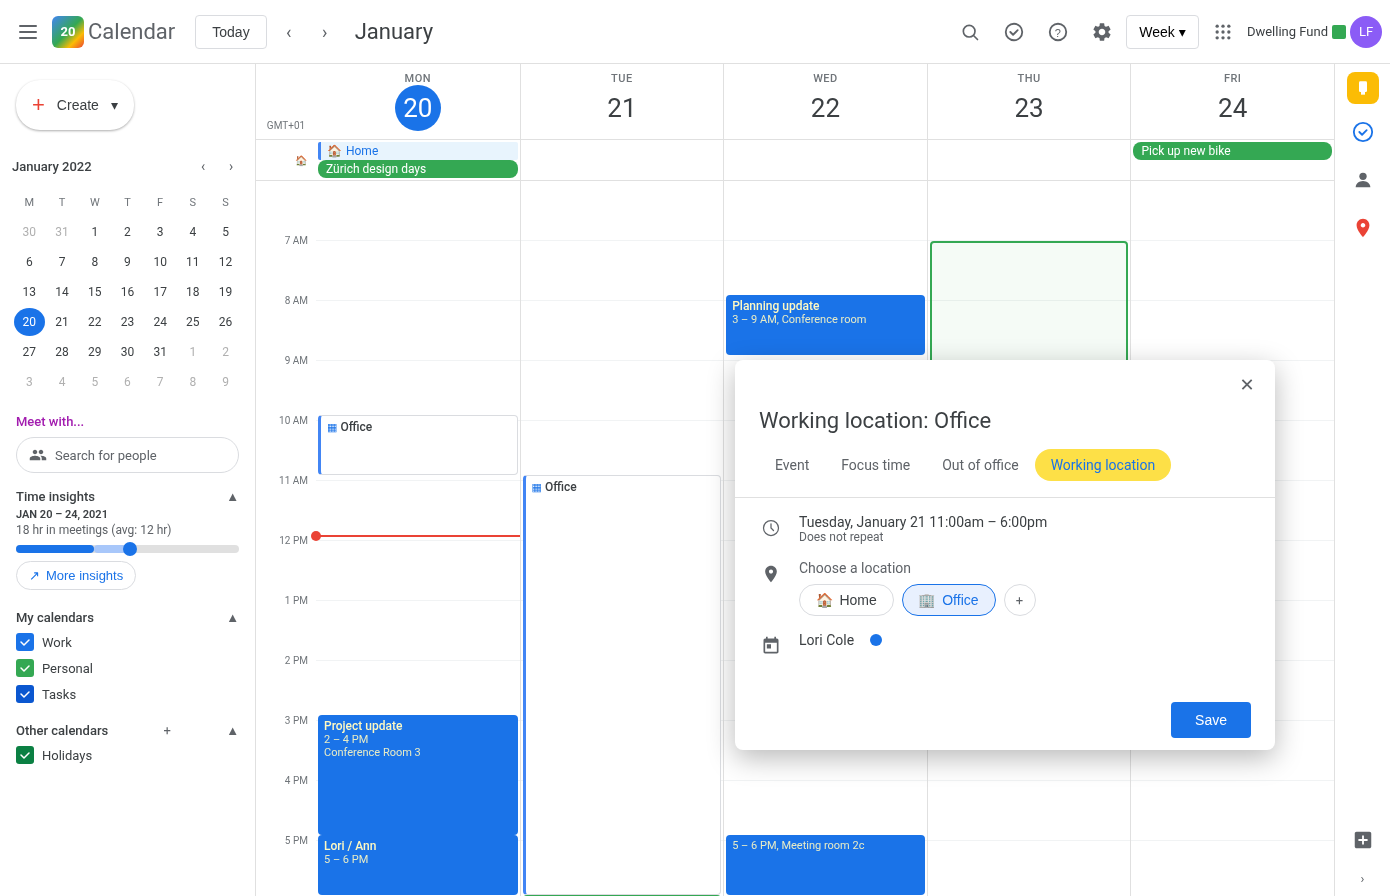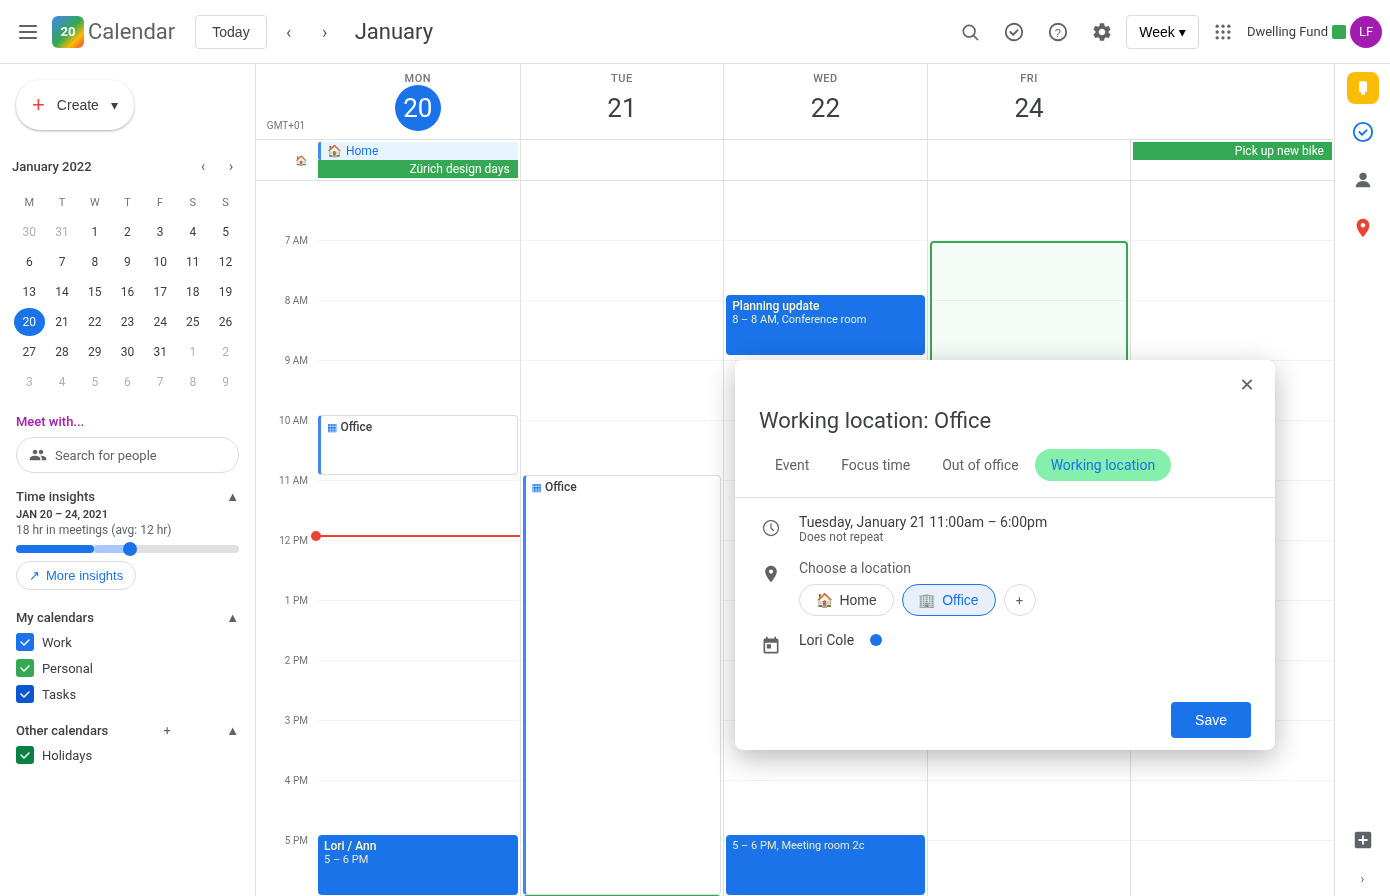--- a/index.html
+++ b/index.html
@@ -13,21 +13,21 @@
     .logo-text { font-size: 22px; color: #5f6368; font-weight: 400; }
     .topbar-today-btn { border: 1px solid #dadce0; border-radius: 4px; padding: 8px 16px; font-size: 14px; cursor: pointer; background: white; color: #3c4043; }
     .topbar-nav { display: flex; align-items: center; }
     .topbar-nav-btn { width: 36px; height: 36px; border-radius: 50%; display: flex; align-items: center; justify-content: center; cursor: pointer; color: #5f6368; font-size: 18px; }
     .topbar-month { font-size: 22px; font-weight: 400; color: #3c4043; margin: 0 8px; flex: 1; }
     .topbar-icons { display: flex; align-items: center; gap: 4px; }
     .topbar-icon-btn { width: 40px; height: 40px; border-radius: 50%; display: flex; align-items: center; justify-content: center; cursor: pointer; color: #5f6368; }
     .topbar-view-btn { border: 1px solid #dadce0; border-radius: 4px; padding: 8px 12px; font-size: 14px; cursor: pointer; background: white; display: flex; align-items: center; gap: 4px; }
     .topbar-dots { width: 40px; height: 40px; border-radius: 50%; display: flex; align-items: center; justify-content: center; cursor: pointer; }
     .topbar-account { display: flex; align-items: center; gap: 4px; cursor: pointer; }
-    .account-img { width: 32px; height: 32px; border-radius: 50%; background: #a21caf; display: flex; align-items: center; justify-content: center; color: white; font-size: 13px; }
+    .account-img { width: 32px; height: 32px; border-radius: 50%; background: #8b5cf6; display: flex; align-items: center; justify-content: center; color: white; font-size: 13px; }
     .dwelling-fund { display: flex; align-items: center; gap: 2px; font-size: 13px; color: #3c4043; }
 
     
     .main-layout { display: flex; height: calc(896px - 64px); }
 
     
     .sidebar { width: 256px; border-right: 1px solid #e0e0e0; overflow-y: auto; padding: 8px 0; }
     .create-btn { margin: 8px 16px 16px; background: white; border: none; display: flex; align-items: center; gap: 12px; padding: 12px 16px; border-radius: 24px; box-shadow: 0 1px 3px rgba(0,0,0,0.2), 0 1px 2px rgba(0,0,0,0.14); cursor: pointer; font-size: 14px; color: #3c4043; }
     .create-plus { color: #ea4335; font-size: 22px; font-weight: 300; }
 
@@ -87,21 +87,21 @@
     .day-num { font-size: 26px; font-weight: 400; color: #3c4043; width: 46px; height: 46px; display: flex; align-items: center; justify-content: center; border-radius: 50%; cursor: pointer; }
     .day-num.today { background: #1a73e8; color: white; }
 
     
     .all-day-row { display: flex; border-bottom: 1px solid #e0e0e0; min-height: 32px; }
     .all-day-label { width: 60px; flex-shrink: 0; display: flex; align-items: center; justify-content: flex-end; padding-right: 8px; font-size: 10px; color: #70757a; }
     .all-day-cells { flex: 1; display: grid; grid-template-columns: repeat(5, 1fr); }
     .all-day-cell { border-left: 1px solid #e0e0e0; padding: 2px; position: relative; }
     .all-day-cell:first-child { border-left: none; }
     .home-bar { display: flex; align-items: center; gap: 4px; background: #e8f4fd; border-left: 3px solid #4285f4; padding: 2px 6px; font-size: 12px; color: #1a73e8; border-radius: 2px; }
-    .event-pill-green { background: #34a853; color: white; padding: 2px 8px; border-radius: 0; font-size: 12px; display: flex; align-items: center; justify-content: flex-end; }
+    .event-pill-green { background: #34a853; color: white; padding: 2px 8px; border-radius: 8px; font-size: 12px; display: flex; align-items: center; }
 
     
     .cal-grid-container { flex: 1; overflow-y: auto; position: relative; display: flex; }
     .time-col { width: 60px; flex-shrink: 0; }
     .time-label { height: 60px; display: flex; align-items: flex-start; justify-content: flex-end; padding-right: 8px; padding-top: 0; font-size: 10px; color: #70757a; transform: translateY(-6px); }
     .cal-col { border-left: 1px solid #e0e0e0; position: relative; }
     .cal-col:first-child { border-left: none; }
     .hour-line { height: 60px; border-bottom: 1px solid #f1f3f4; }
     .event-block { position: absolute; left: 2px; right: 2px; border-radius: 4px; padding: 4px 6px; font-size: 12px; cursor: pointer; overflow: hidden; }
     .event-blue { background: #1a73e8; color: #fef9c3; }
@@ -111,21 +111,21 @@
     .event-time { font-size: 11px; opacity: 0.9; }
 
     
     .popup-overlay { position: fixed; inset: 0; z-index: 100; }
     .popup { position: absolute; top: 360px; left: 735px; width: 540px; background: white; border-radius: 8px; box-shadow: 0 8px 28px rgba(0,0,0,0.28); z-index: 200; padding: 0; }
     .popup-header { display: flex; align-items: center; justify-content: flex-end; padding: 8px 12px; }
     .popup-close { width: 32px; height: 32px; border-radius: 50%; display: flex; align-items: center; justify-content: center; cursor: pointer; color: #5f6368; font-size: 18px; }
     .popup-title { font-size: 22px; font-weight: 400; color: #3c4043; padding: 0 24px 16px; }
     .popup-tabs { display: flex; gap: 0; padding: 0 24px 16px; border-bottom: 1px solid #e0e0e0; }
     .popup-tab { padding: 8px 16px; font-size: 14px; cursor: pointer; color: #5f6368; border-radius: 20px; }
-    .popup-tab.active { background: #86efac; color: #1a73e8; }
+    .popup-tab.active { background: #fde047; color: #1a73e8; }
     .popup-body { padding: 16px 24px; }
     .popup-row { display: flex; align-items: flex-start; gap: 16px; margin-bottom: 16px; }
     .popup-icon { width: 24px; height: 24px; display: flex; align-items: center; justify-content: center; color: #5f6368; flex-shrink: 0; margin-top: 2px; }
     .popup-datetime { font-size: 14px; color: #3c4043; }
     .popup-sub { font-size: 12px; color: #5f6368; }
     .location-label { font-size: 14px; color: #5f6368; margin-bottom: 8px; }
     .location-btns { display: flex; gap: 8px; margin-top: 8px; }
     .loc-btn { display: flex; align-items: center; gap: 6px; padding: 6px 16px; border: 1px solid #dadce0; border-radius: 20px; cursor: pointer; font-size: 14px; color: #3c4043; background: white; }
     .loc-btn.active { border-color: #1a73e8; color: #1a73e8; background: #e8f0fe; }
     .loc-btn-add { width: 32px; height: 32px; border-radius: 50%; border: 1px solid #dadce0; display: flex; align-items: center; justify-content: center; cursor: pointer; color: #5f6368; }
@@ -389,20 +389,24 @@
         </div>
         <div class="cal-day-header">
           <span class="day-name">TUE</span>
           <span class="day-num">21</span>
         </div>
         <div class="cal-day-header">
           <span class="day-name">WED</span>
           <span class="day-num">22</span>
         </div>
         <div class="cal-day-header">
+          <span class="day-name">THU</span>
+          <span class="day-num">23</span>
+        </div>
+        <div class="cal-day-header">
           <span class="day-name">FRI</span>
           <span class="day-num">24</span>
         </div>
       </div>
     </div>
 
     <div class="all-day-row">
       <div class="all-day-label">
         <div>🏠</div>
       </div>
@@ -459,20 +463,25 @@
           <div class="hour-line"></div>
           <div class="hour-line"></div>
           <div class="hour-line"></div>
           <div class="hour-line"></div>
 
           <div class="event-block event-office" style="top:234px;height:60px;">
             <span style="color:#1a73e8;font-size:11px;">▦</span>
             <span class="event-title">Office</span>
           </div>
 
+          <div class="event-block event-blue" style="top:534px;height:120px;">
+            <div class="event-title">Project update</div>
+            <div class="event-time">2 – 4 PM</div>
+            <div class="event-time">Conference Room 3</div>
+          </div>
 
           <div class="event-block event-blue" style="top:654px;height:60px;">
             <div class="event-title">Lori / Ann</div>
             <div class="event-time">5 – 6 PM</div>
           </div>
 
           <div style="position:absolute;top:354px;left:0;right:0;height:2px;background:#ea4335;z-index:5;">
             <div style="width:10px;height:10px;border-radius:50%;background:#ea4335;position:absolute;left:-5px;top:-4px;"></div>
           </div>
         </div>
@@ -511,21 +520,21 @@
           <div class="hour-line"></div>
           <div class="hour-line"></div>
           <div class="hour-line"></div>
           <div class="hour-line"></div>
           <div class="hour-line"></div>
           <div class="hour-line"></div>
           <div class="hour-line"></div>
 
           <div class="event-block event-blue" style="top:114px;height:60px;">
             <div class="event-title">Planning update</div>
-            <div class="event-time">8 – 8 AM, Conference room</div>
+            <div class="event-time">3 – 9 AM, Conference room</div>
           </div>
 
           <div class="event-block event-blue" style="top:654px;height:60px;">
             <div class="event-time">5 – 6 PM, Meeting room 2c</div>
           </div>
         </div>
 
         <div class="cal-col" style="position:relative;">
           <div style="height:60px;border-bottom:1px solid #f1f3f4;"></div>
           <div class="hour-line"></div>

